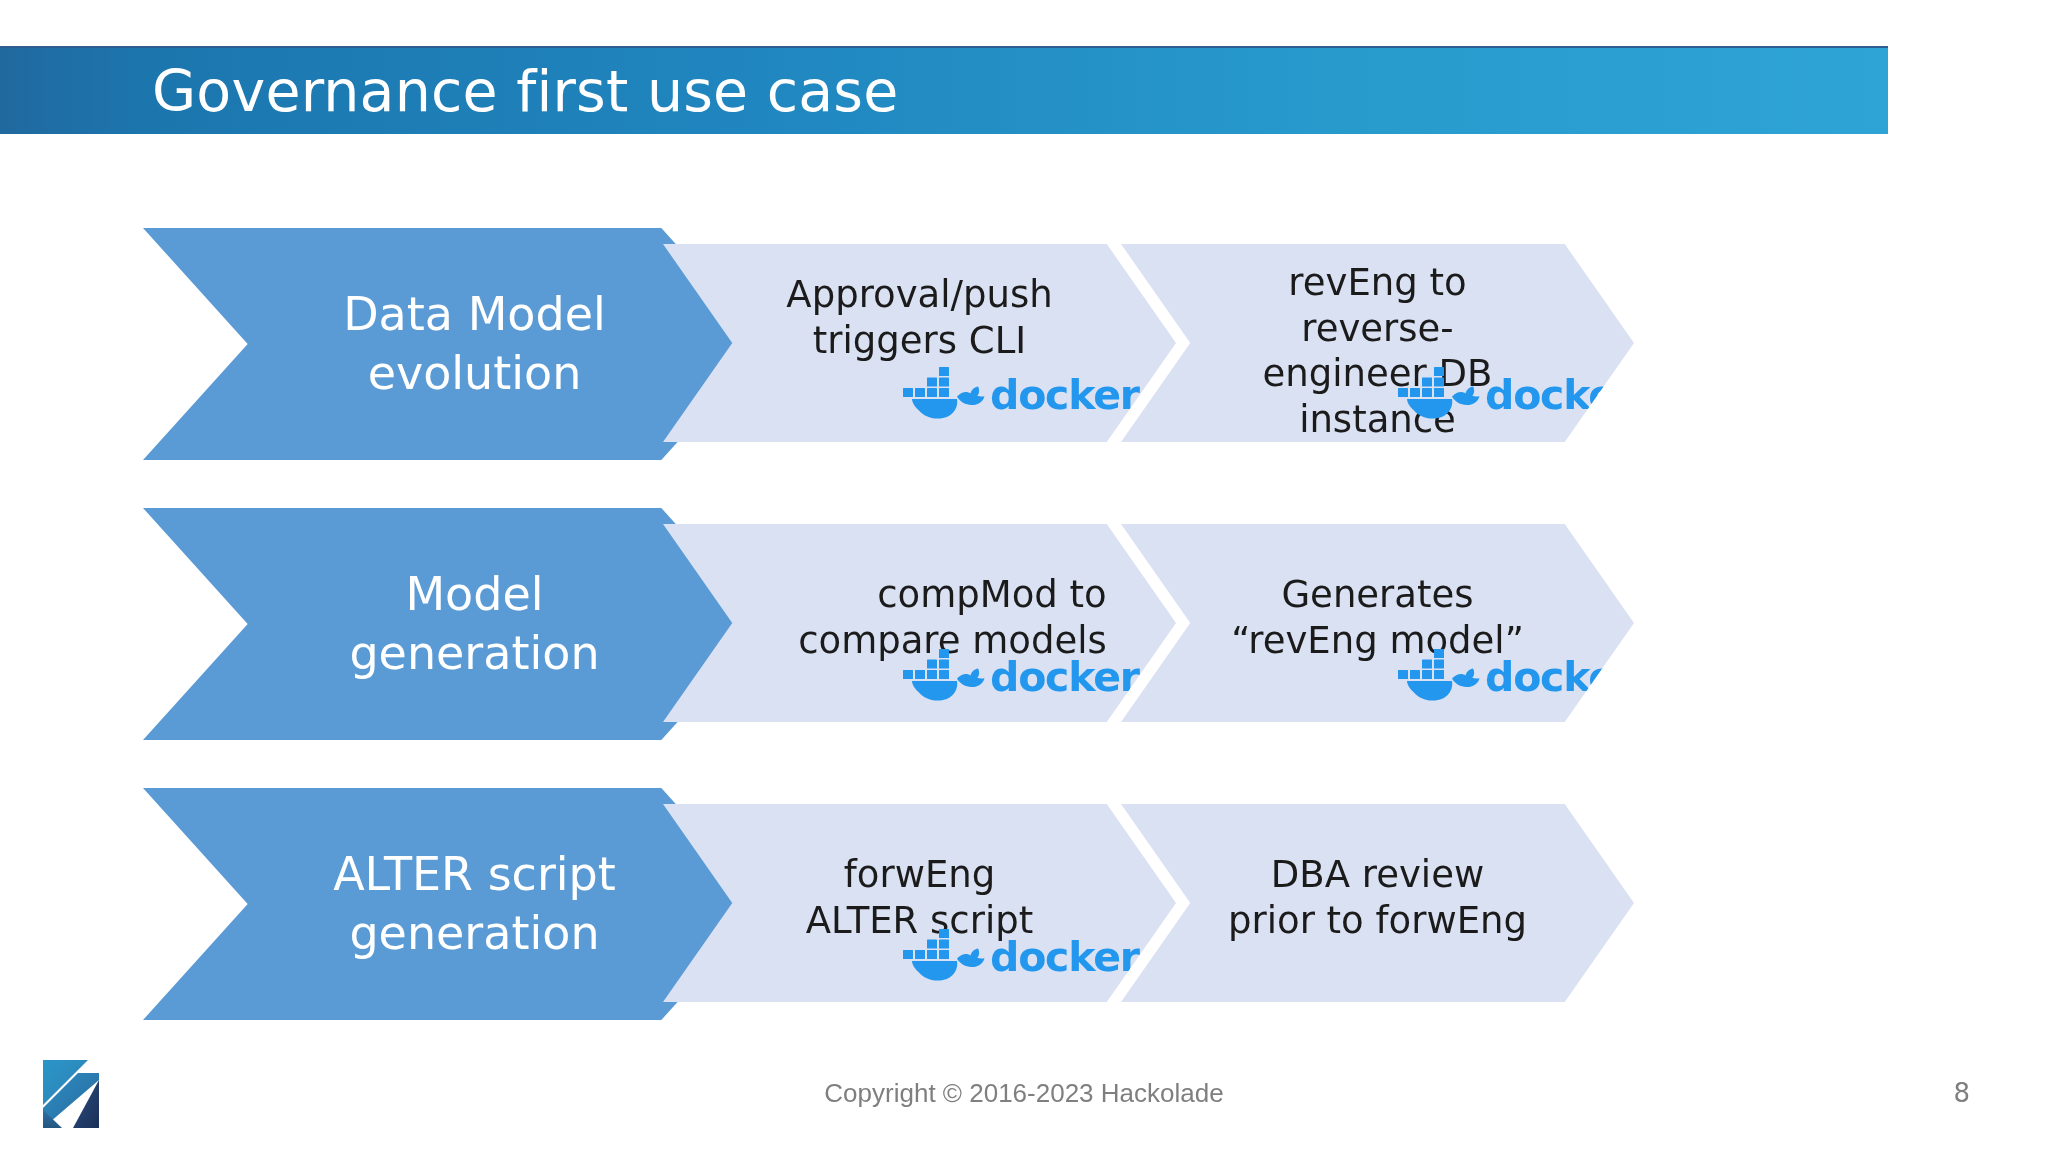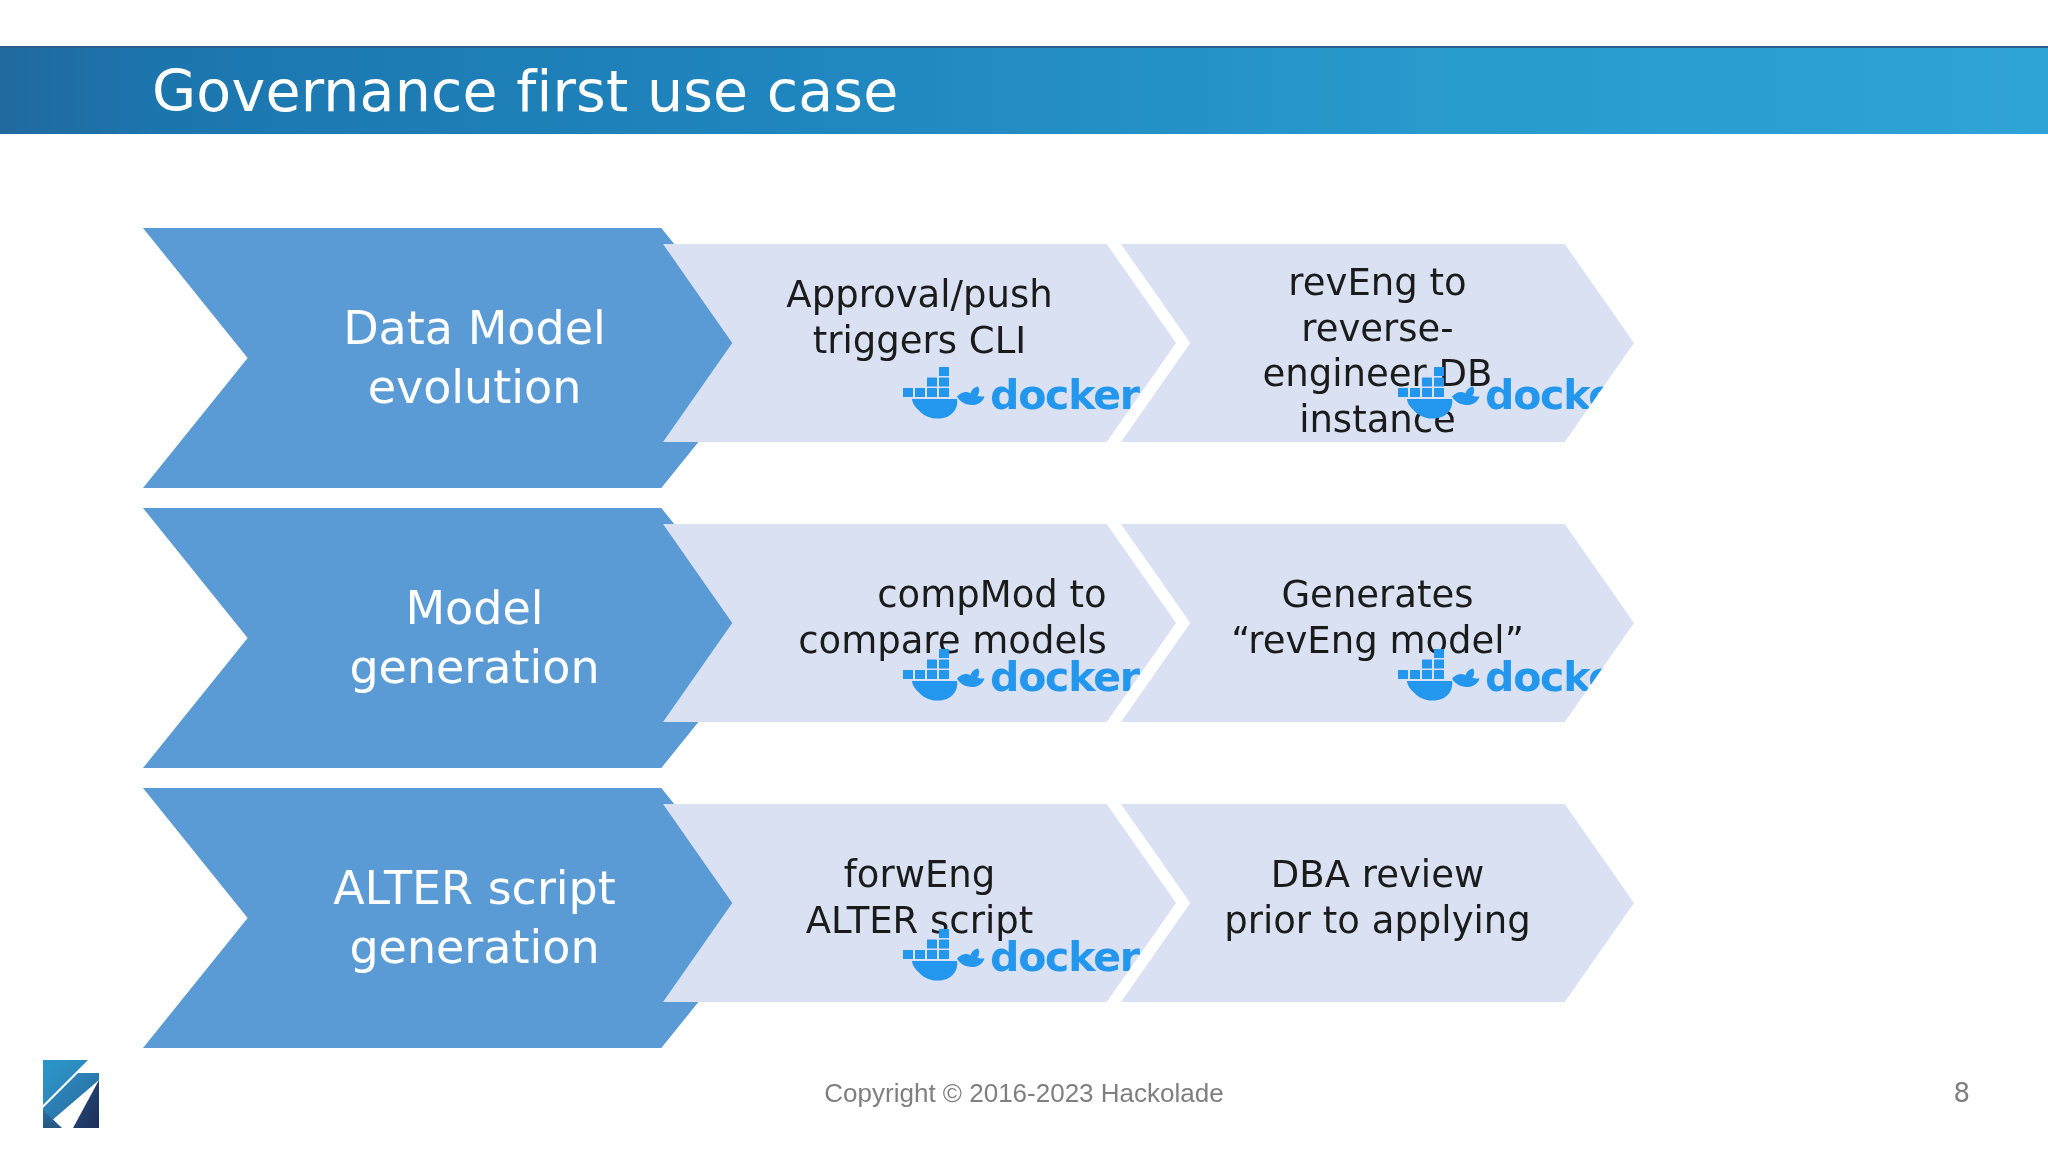--- a/index.html
+++ b/index.html
@@ -23,21 +23,21 @@
     width: 2048px;
     height: 1152px;
     background: #ffffff;
   }
 
   
   .title-bar {
     position: absolute;
     left: 0;
     top: 46px;
-    width: 2048px;
+    width: 1888px;
     height: 88px;
     background: linear-gradient(to right, #20699f 0%, #1c76ae 8%, #2086bf 40%, #289bcd 72%, #2ea3d6 100%);
     border-top: 2px solid #2e5d8e;
     box-sizing: border-box;
   }
   .title-text {
     position: absolute;
     left: 152px;
     top: 50%;
     transform: translateY(-50%);
@@ -61,21 +61,21 @@
     height: 236px;
     margin-bottom: 44px;
   }
 
   
   .chev-primary {
     position: absolute;
     left: 143px;
     top: 12px;
     width: 623px;
-    height: 260px;
+    height: 232px;
     background: #5b9bd5;
     clip-path: polygon(0 0, 83.2% 0, 100% 50%, 83.2% 100%, 0 100%, 16.8% 50%);
     display: flex;
     align-items: center;
     justify-content: center;
   }
   .chev-primary .chev-label {
     color: #ffffff;
     font-size: 46px;
     line-height: 1.28;
@@ -314,21 +314,21 @@
                 <path d="M56 32.5 c5 -5 10 -5.5 13.5 -3 c1.2 -4.5 4.5 -6.5 7.5 -7 c1.8 3.4 1.4 7.3 -0.8 9.2 c2.1 0.9 4.6 1 7.3 0.5 c-1.4 5.5 -7 9 -13 8.8 c-6 -0.2 -11.5 -3 -14.5 -8.5 Z"></path>
               </g>
             </svg>
           </span>
           <span class="docker-word">docker</span>
         </div>
       </div>
 
       <div class="chev-light slot-3">
         <div class="chev-label pos-mid" style="white-space: pre-line;">DBA review
-prior to applying</div>
+prior to forwEng</div>
       </div>
     </div>
 
   </div>
 
   <div class="footer-logo">
     <svg viewBox="0 0 62 72" width="62" height="72" aria-hidden="true">
       <defs>
         <linearGradient id="kg1" x1="0" y1="0" x2="1" y2="1">
           <stop offset="0" stop-color="#2a96c8"></stop>

